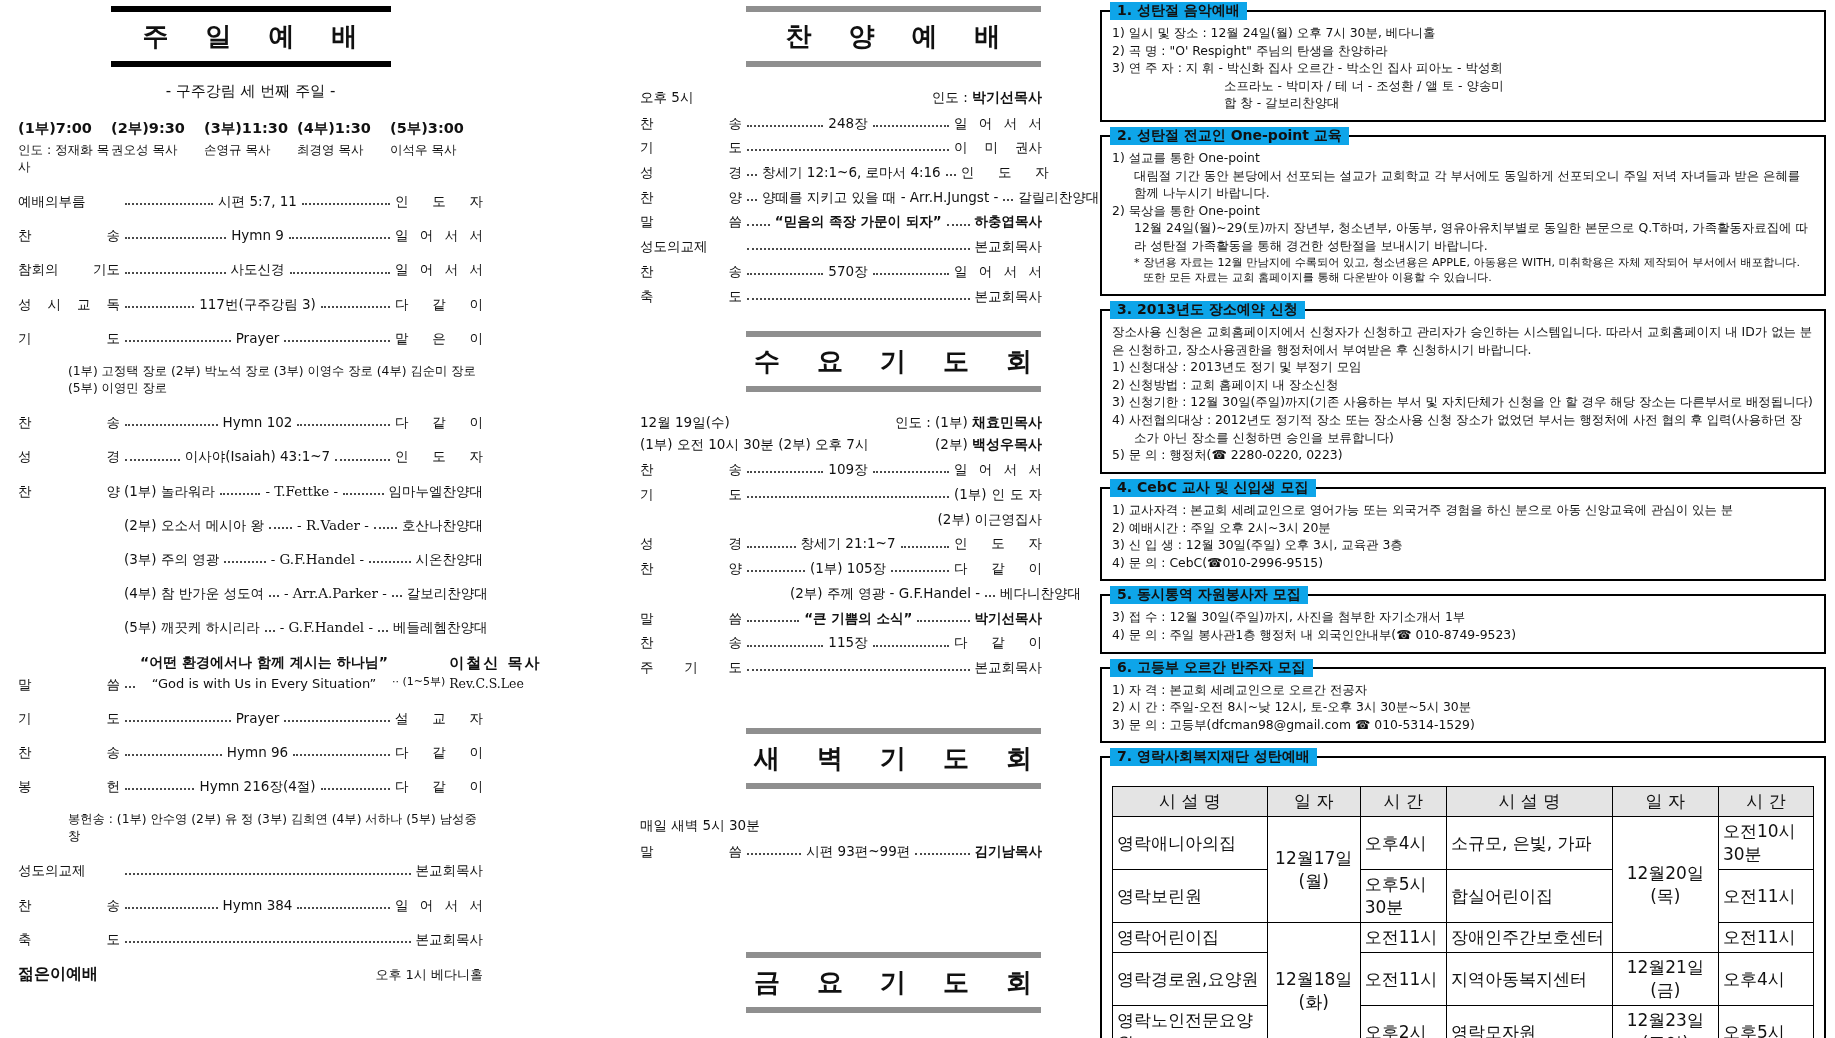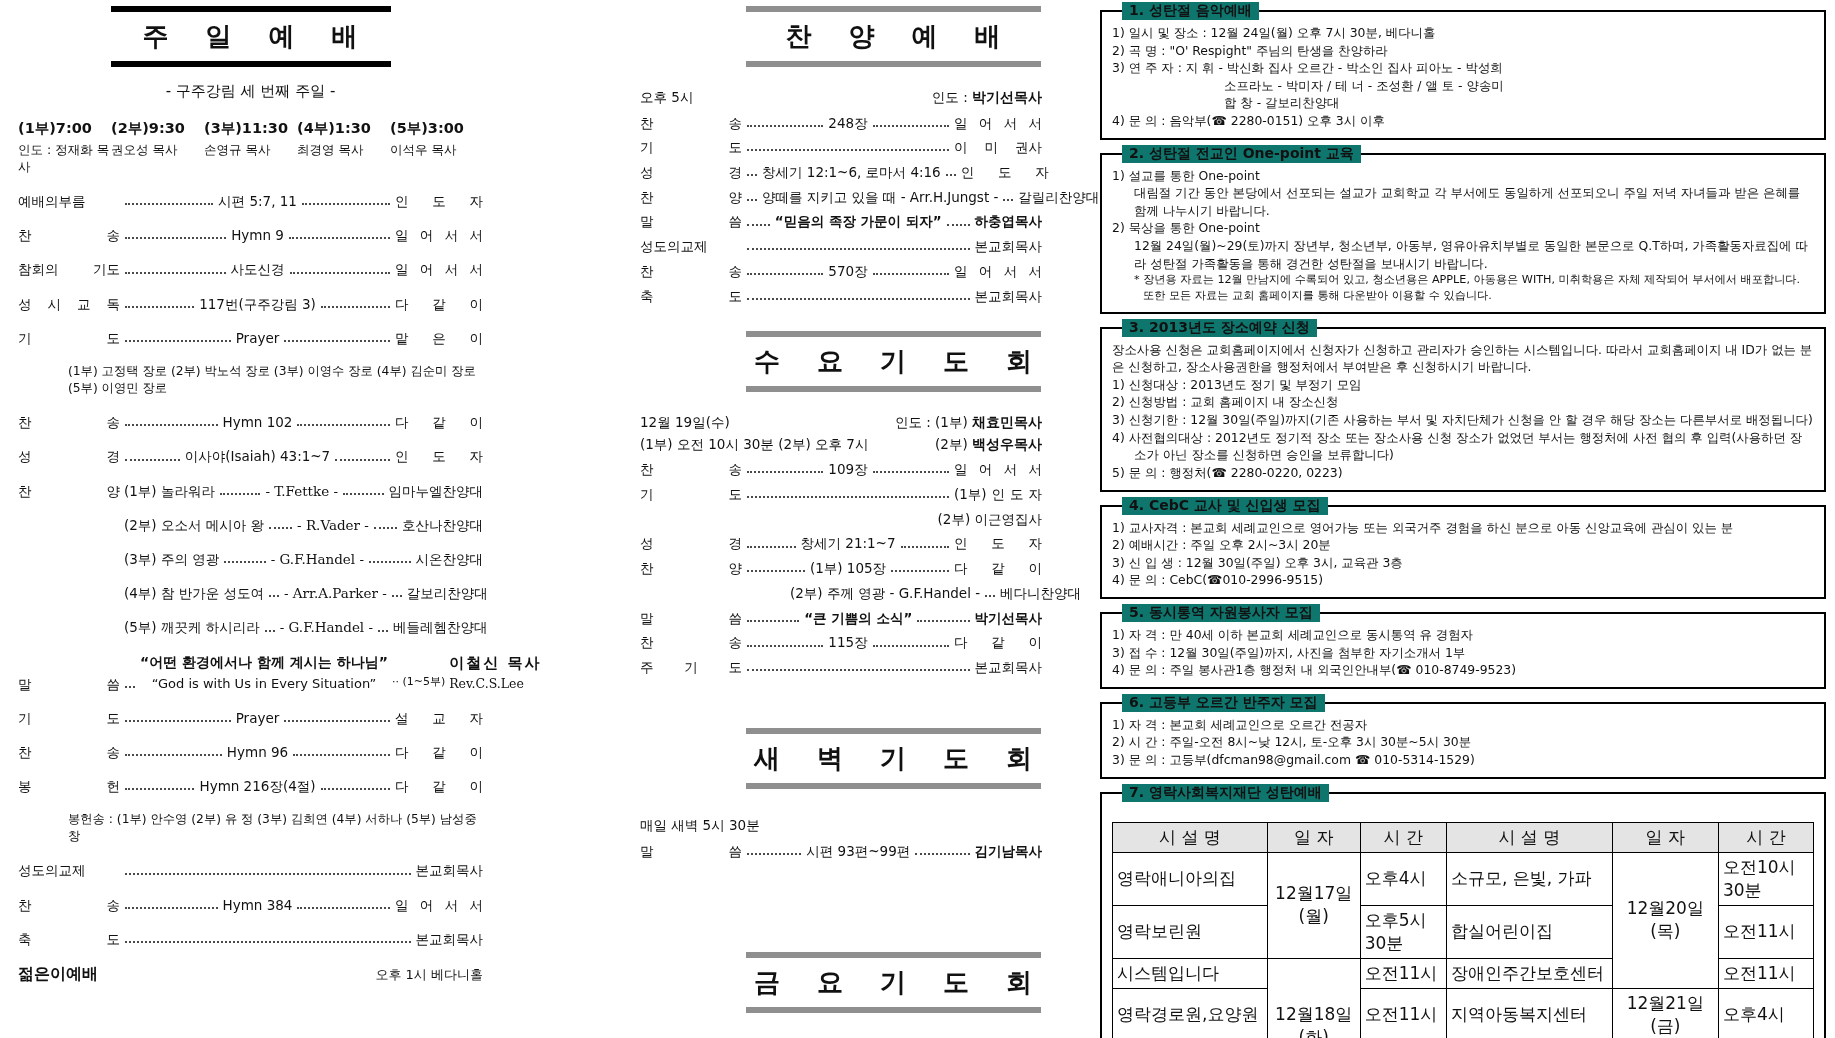--- a/index.html
+++ b/index.html
@@ -59,21 +59,21 @@
   .meta b{font-size:14px;}
   .blk .shd{margin-bottom:22px;}
   .blk-praise{margin-top:6px;}
   .blk-wed{margin-top:26px;}
   .blk-dawn{margin-top:52px;}
   .blk-fri{margin-top:92px;}
   .blk-dawn .meta,.blk-fri .meta{margin-top:28px;}
 
   
   .nbox{position:relative;border:2px solid #000;margin-bottom:13px;padding:12px 10px 8px;background:#fff;}
-  .nbt{position:absolute;top:-10px;left:20px;background:#0f766e;padding:0 7px;font-weight:bold;font-size:14px;white-space:nowrap;}
+  .nbt{position:absolute;top:-10px;left:8px;background:#0ea5e9;padding:0 7px;font-weight:bold;font-size:14px;white-space:nowrap;}
   .ln{font-size:12.4px;line-height:1.42;}
   .ln-n{padding-left:22px;text-indent:-22px;}
   .ln-c{padding-left:22px;}
   .ln-c2{padding-left:112px;}
   .ln-p{}
   .ln-star{font-size:11.2px;padding-left:31px;text-indent:-9px;line-height:1.4;}
   .col-right{padding-top:10px;}
 
   
   .wtable{width:100%;border-collapse:collapse;margin-top:16px;font-size:17px;padding-left:24px;}
@@ -420,21 +420,20 @@
   </div>
 
   <div class="col col-right" id="notices">
       <section class="nbox">
         <div class="nbt">1. 성탄절 음악예배</div>
         <div class="ln ln-n">1) 일시 및 장소 : 12월 24일(월) 오후 7시 30분, 베다니홀</div>
         <div class="ln ln-n">2) 곡    명 : "O' Respight" 주님의 탄생을 찬양하라</div>
         <div class="ln ln-n">3) 연 주 자 : 지    휘 - 박신화 집사   오르간 - 박소인 집사   피아노 - 박성희</div>
         <div class="ln ln-c2">소프라노 - 박미자 / 테 너 - 조성환 / 앨 토 - 양송미</div>
         <div class="ln ln-c2">합    창 - 갈보리찬양대</div>
-        <div class="ln ln-n">4) 문    의 : 음악부(☎ 2280-0151) 오후 3시 이후</div>
       </section>
       <section class="nbox">
         <div class="nbt">2. 성탄절 전교인 One-point 교육</div>
         <div class="ln ln-n">1) 설교를 통한 One-point</div>
         <div class="ln ln-c">대림절 기간 동안 본당에서 선포되는 설교가 교회학교 각 부서에도 동일하게 선포되오니 주일 저녁 자녀들과 받은 은혜를 함께 나누시기 바랍니다.</div>
         <div class="ln ln-n">2) 묵상을 통한 One-point</div>
         <div class="ln ln-c">12월 24일(월)~29(토)까지 장년부, 청소년부, 아동부, 영유아유치부별로 동일한 본문으로 Q.T하며, 가족활동자료집에 따라 성탄절 가족활동을 통해 경건한 성탄절을 보내시기 바랍니다.</div>
         <div class="ln ln-star">* 장년용 자료는 12월 만남지에 수록되어 있고, 청소년용은 APPLE, 아동용은 WITH, 미취학용은 자체 제작되어 부서에서 배포합니다. 또한 모든 자료는 교회 홈페이지를 통해 다운받아 이용할 수 있습니다.</div>
       </section>
       <section class="nbox">
@@ -448,21 +447,20 @@
       </section>
       <section class="nbox">
         <div class="nbt">4. CebC 교사 및 신입생 모집</div>
         <div class="ln ln-n">1) 교사자격 : 본교회 세례교인으로 영어가능 또는 외국거주 경험을 하신 분으로 아동 신앙교육에 관심이 있는 분</div>
         <div class="ln ln-n">2) 예배시간 : 주일 오후 2시~3시 20분</div>
         <div class="ln ln-n">3) 신 입 생 : 12월 30일(주일) 오후 3시, 교육관 3층</div>
         <div class="ln ln-n">4) 문    의 : CebC(☎010-2996-9515)</div>
       </section>
       <section class="nbox">
         <div class="nbt">5. 동시통역 자원봉사자 모집</div>
-        <div class="ln ln-n">1) 자    격 : 만 40세 이하 본교회 세례교인으로 동시통역 유 경험자</div>
         <div class="ln ln-n">3) 접    수 : 12월 30일(주일)까지, 사진을 첨부한 자기소개서 1부</div>
         <div class="ln ln-n">4) 문    의 : 주일 봉사관1층 행정처 내 외국인안내부(☎ 010-8749-9523)</div>
       </section>
       <section class="nbox">
         <div class="nbt">6. 고등부 오르간 반주자 모집</div>
         <div class="ln ln-n">1) 자    격 : 본교회 세례교인으로 오르간 전공자</div>
         <div class="ln ln-n">2) 시    간 : 주일-오전 8시~낮 12시, 토-오후 3시 30분~5시 30분</div>
         <div class="ln ln-n">3) 문    의 : 고등부(dfcman98@gmail.com ☎ 010-5314-1529)</div>
       </section>
       <section class="nbox">
@@ -495,21 +493,21 @@
               <td class="date" rowspan="3">12월20일(목)</td>
               <td class="time">오전10시30분</td>
             </tr>
             <tr>
               <td class="fac">영락보린원</td>
               <td class="time">오후5시30분</td>
               <td class="fac">합실어린이집</td>
               <td class="time">오전11시</td>
             </tr>
             <tr>
-              <td class="fac">시스템입니다</td>
+              <td class="fac">영락어린이집</td>
               <td class="date" rowspan="3">12월18일 (화)</td>
               <td class="time">오전11시</td>
               <td class="fac">장애인주간보호센터</td>
               <td class="time">오전11시</td>
             </tr>
             <tr>
               <td class="fac">영락경로원,요양원</td>
               <td class="time">오전11시</td>
               <td class="fac">지역아동복지센터</td>
               <td class="date">12월21일(금)</td>

